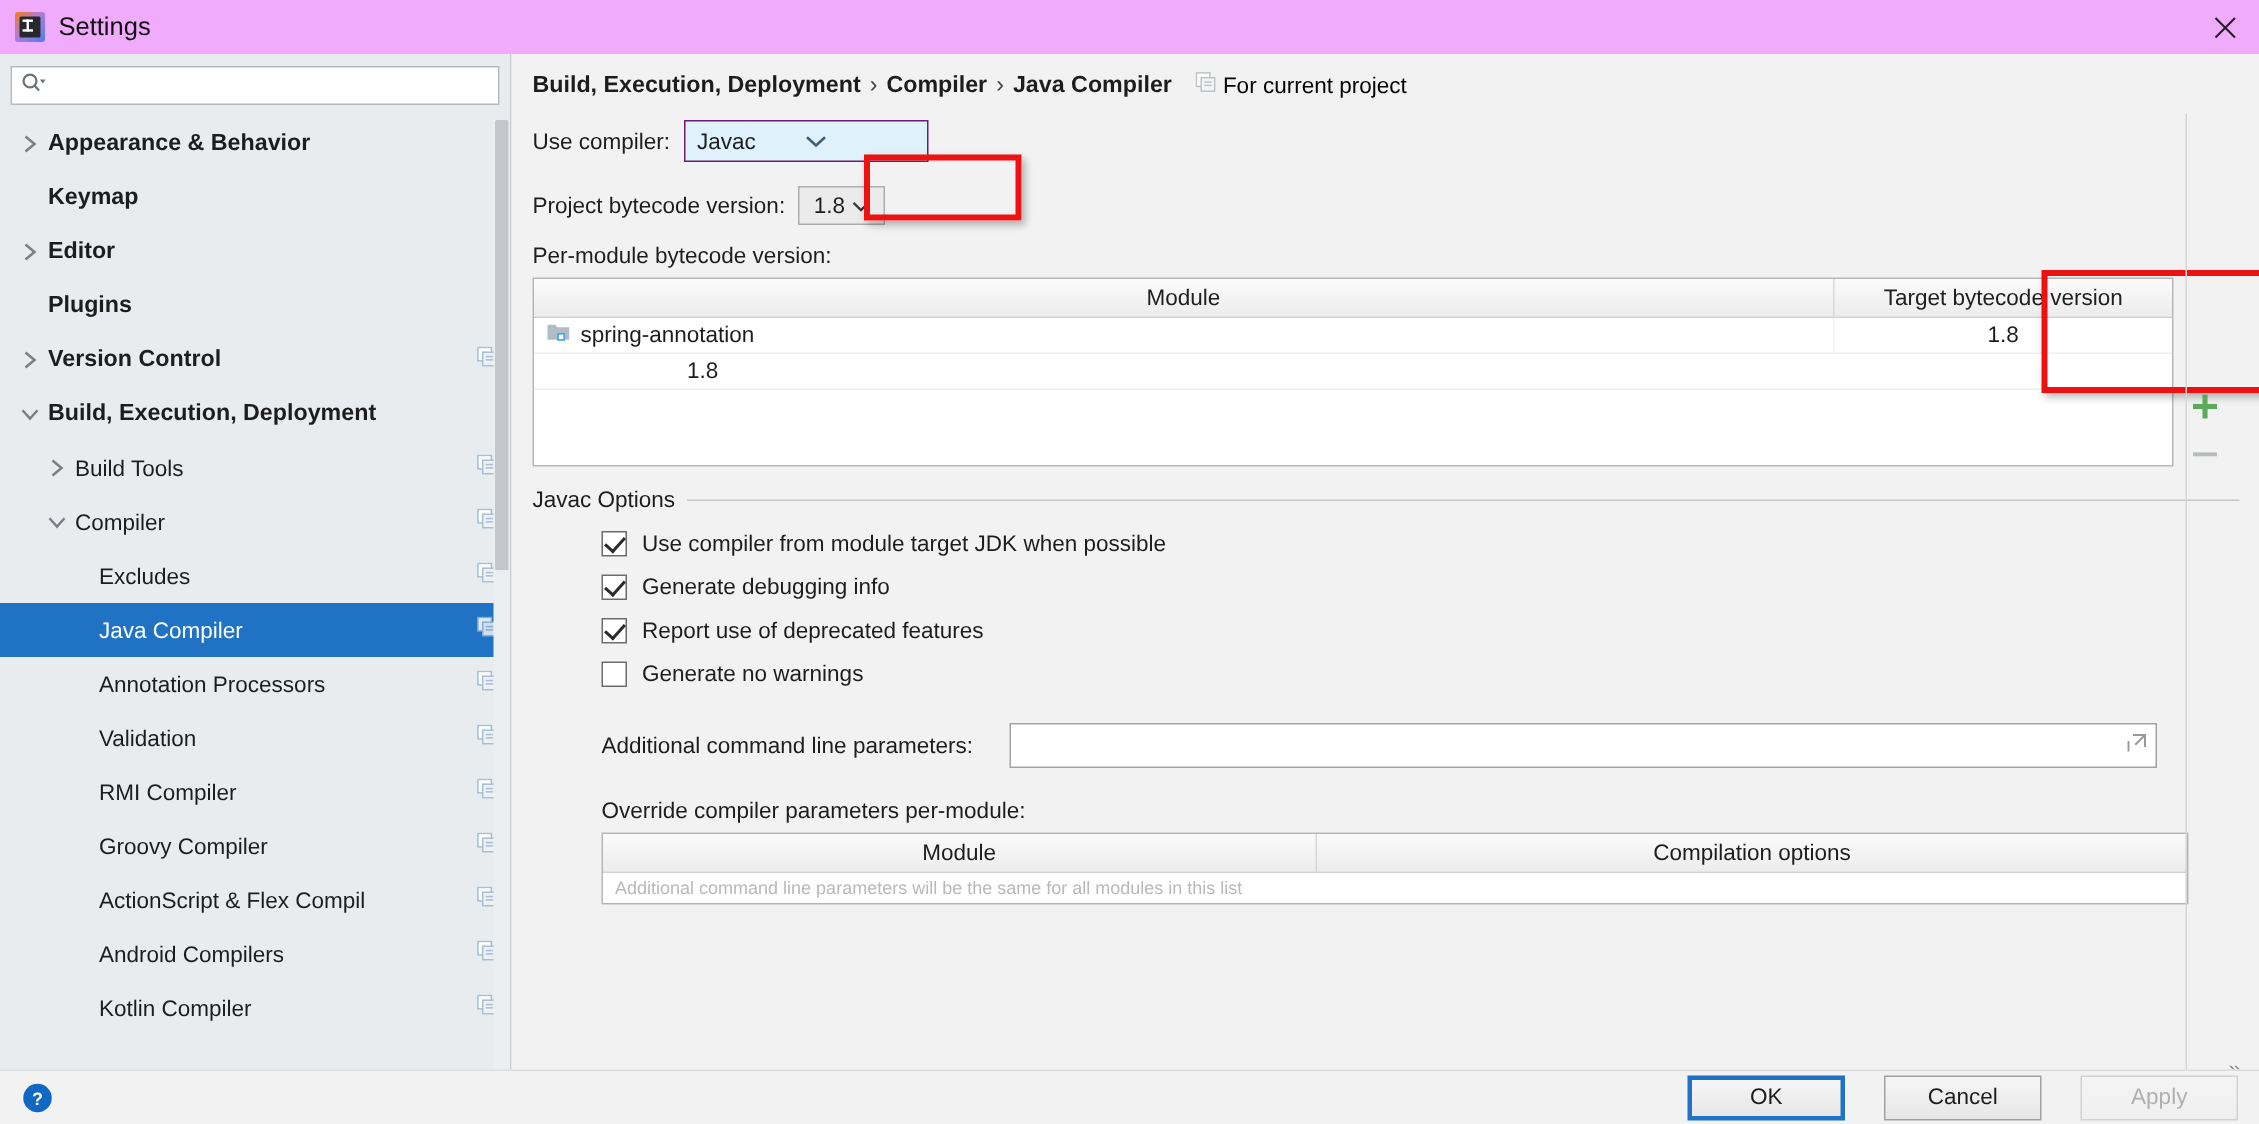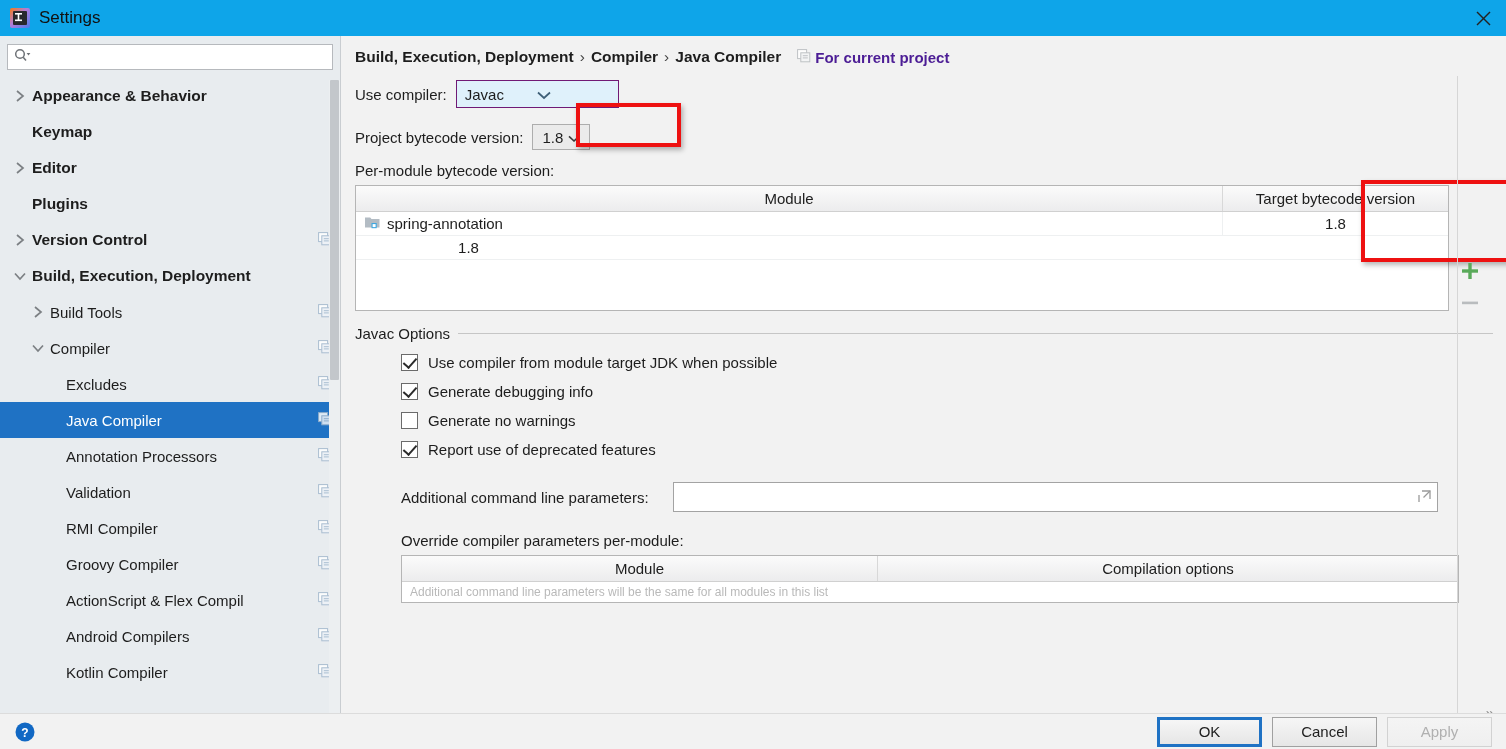--- a/index.html
+++ b/index.html
@@ -9,21 +9,21 @@
     font-family:"Liberation Sans", sans-serif;
     font-size:15px;
     color:#1d1d1d;
     background:#f2f2f2;
     overflow:hidden;
     position:relative;
   }
 
   
   #titlebar{
-    height:36px; background:#0ea5e9;
+    height:36px; background:#f0abfc;
     display:flex; align-items:center;
     padding:0 0 0 10px;
     position:relative;
   }
   #app-logo{ width:20px;height:20px;margin-right:9px;flex:none;}
   #title-text{ font-size:17px; color:#111; }
   #close-btn{
     position:absolute; right:0; top:0; width:46px; height:36px;
     display:flex;align-items:center;justify-content:center;cursor:pointer;
   }
@@ -72,22 +72,22 @@
 
   
   #content{ flex:1; position:relative; background:#f2f2f2; overflow:hidden; }
   #breadcrumb{
     padding:12px 0 0 14px; display:flex; align-items:center;
     font-size:15.5px;
   }
   #breadcrumb b{ font-weight:bold; }
   .bc-sep{ margin:0 6px; color:#444; font-weight:normal; }
   #bc-scope{
-    margin-left:16px; color:#4c1d95; display:flex; align-items:center;
-    font-weight:bold; font-size:15px;
+    margin-left:16px; color:#000000; display:flex; align-items:center;
+    font-weight:normal; font-size:15px;
   }
   #bc-scope .copy-ic{ margin:0 4px 0 0; }
 
   .row{ display:flex; align-items:center; }
   #compiler-row{ padding:14px 0 0 14px; }
   #compiler-label{ margin-right:9px; }
   #compiler-select{
     width:163px; height:28px; background:#dff1fb;
     border:1px solid #701a75; display:flex; align-items:center;
     padding:0 8px; cursor:pointer; position:relative;
@@ -193,21 +193,21 @@
   }
 
   
   #footer{
     height:36px; background:#f2f2f2;
     border-top:1px solid #dcdcdc;
     display:flex; align-items:center; padding:0 14px;
     position:relative;
   }
   #help-btn{ cursor:pointer; display:flex; align-items:center; }
-  #footer-buttons{ margin-left:auto; display:flex; gap:10px; align-items:center; }
+  #footer-buttons{ margin-left:auto; display:flex; gap:26px; align-items:center; }
   .btn{
     height:30px; min-width:105px; padding:0 14px;
     background:linear-gradient(#f6f6f6,#e6e6e6);
     border:1px solid #a0a0a0; font-size:15px; font-family:inherit;
     display:flex;align-items:center;justify-content:center; cursor:pointer;
     color:#1d1d1d;
   }
   .btn.primary{ border:3px solid #1f72c4; }
   .btn.disabled{ color:#b0b0b0; border-color:#d2d2d2;
     background:linear-gradient(#f4f4f4,#efefef); cursor:default; }
@@ -514,26 +514,26 @@
       <div id="cb-list">
           <div class="cbrow">
             <span class="cbox checked"></span>
             <span>Use compiler from module target JDK when possible</span>
           </div>
           <div class="cbrow">
             <span class="cbox checked"></span>
             <span>Generate debugging info</span>
           </div>
           <div class="cbrow">
+            <span class="cbox checked"></span>
+            <span>Report use of deprecated features</span>
+          </div>
+          <div class="cbrow">
             <span class="cbox"></span>
             <span>Generate no warnings</span>
-          </div>
-          <div class="cbrow">
-            <span class="cbox checked"></span>
-            <span>Report use of deprecated features</span>
           </div>
         </div>
 
       <div id="params-row">
         <span id="params-label">Additional command line parameters:</span>
         <input id="params-input" type="text" placeholder="" style="">
         <span id="params-expand">
           <svg width="13" height="13" viewBox="0 0 13 13">
             <polyline points="4,1 12,1 12,9" fill="none" stroke="#9a9a9a" stroke-width="1.3"></polyline>
             <line x1="12" y1="1" x2="5.5" y2="7.5" stroke="#9a9a9a" stroke-width="1.3"></line>

